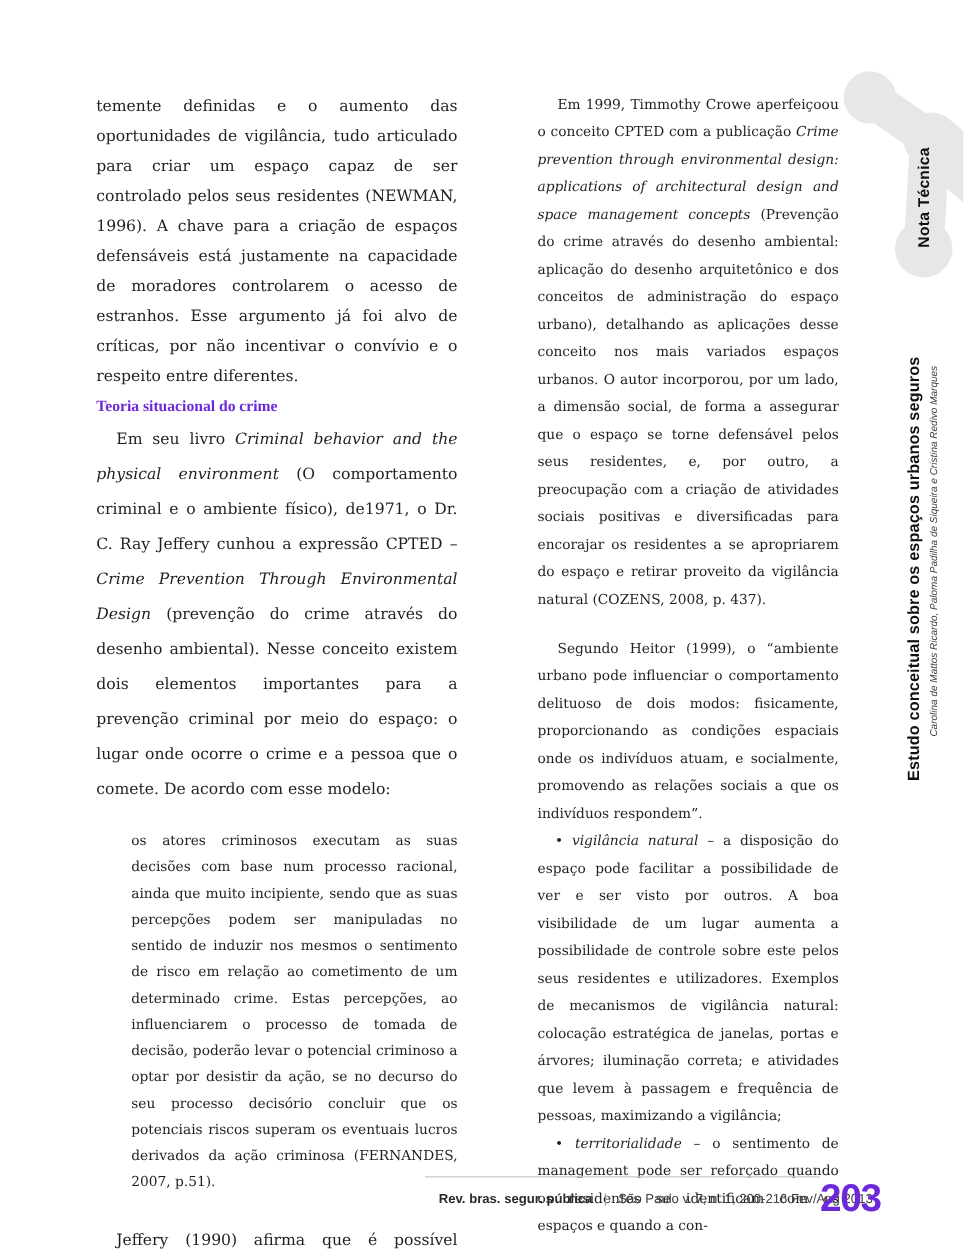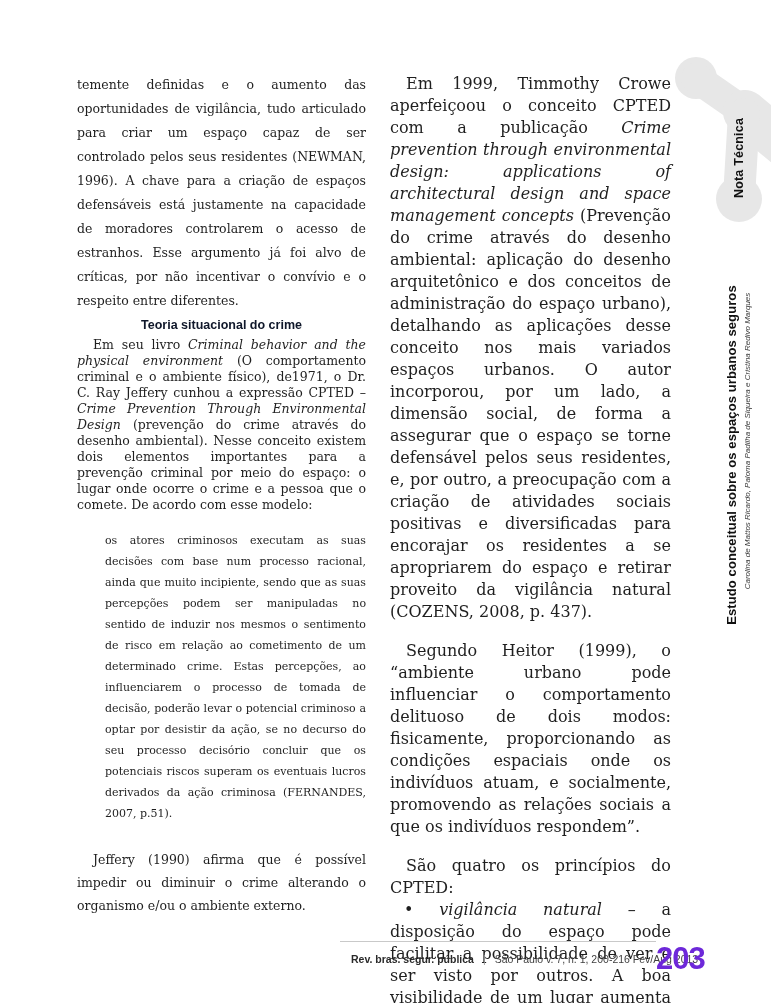--- a/index.html
+++ b/index.html
@@ -10,29 +10,29 @@
     overflow:hidden;
     font-family:"DejaVu Serif", serif;
     color:#1f1f1f;
   }
   
   .col{position:absolute;top:73px;text-align:justify;}
   .col-left{left:77px;width:289px;}
   .col-right{left:390px;width:281px;}
   .col p{margin:0;hyphens:auto;-webkit-hyphens:auto;}
   .col-left p{font-size:12.5px;line-height:24px;}
-  .col-left p.p2{line-height:16px;}
+  .col-left p.p2{line-height:28px;}
   .col-left p.p3{line-height:23px;margin-top:24px;}
-  .col-right p{font-size:16px;line-height:22px;}
+  .col-right p{font-size:11px;line-height:22px;margin-left:40px;}
   .indent{text-indent:16px;}
   .gap-top{margin-top:17px !important;}
   .section-heading{
-    font-family:Liberation Sans, sans-serif;
-    font-weight:700;font-size:14.5px;color:#0f172a;
-    text-align:center;margin:16px 0 6px 0;
+    font-family:Liberation Serif, serif;
+    font-weight:700;font-size:14.5px;color:#6d28d9;
+    text-align:left;margin:16px 0 6px 0;
   }
   .block-quote{
     margin:17px 0 0 28px !important;
     font-size:11px !important;line-height:21px !important;
   }
   .bullet{text-indent:14px;}
   .it{font-style:italic;}
   
   .v-rot{
     position:absolute;white-space:nowrap;
@@ -90,21 +90,20 @@
     <p><span>temente definidas e o aumento das oportunidades de vigilância, tudo articulado para criar um espaço capaz de ser controlado pelos seus residentes (NEWMAN, 1996). A chave para a criação de espaços defensáveis está justamente na capacidade de moradores controlarem o acesso de estranhos. Esse argumento já foi alvo de críticas, por não incentivar o convívio e o respeito entre diferentes.</span></p>
     <p class="section-heading">Teoria situacional do crime</p>
     <p class="p2 indent"><span>Em seu livro </span><span class="it">Criminal behavior and the physical environment</span><span> (O comportamento criminal e o ambiente físico), de1971, o Dr. C. Ray Jeffery cunhou a expressão CPTED – </span><span class="it">Crime Prevention Through Environmental Design</span><span> (prevenção do crime através do desenho ambiental). Nesse conceito existem dois elementos importantes para a prevenção criminal por meio do espaço: o lugar onde ocorre o crime e a pessoa que o comete. De acordo com esse modelo:</span></p>
     <p class="block-quote"><span>os atores criminosos executam as suas decisões com base num processo racional, ainda que muito incipiente, sendo que as suas percepções podem ser manipuladas no sentido de induzir nos mesmos o sentimento de risco em relação ao cometimento de um determinado crime. Estas percepções, ao influenciarem o processo de tomada de decisão, poderão levar o potencial criminoso a optar por desistir da ação, se no decurso do seu processo decisório concluir que os potenciais riscos superam os eventuais lucros derivados da ação criminosa (FERNANDES, 2007, p.51).</span></p>
     <p class="p3 indent"><span>Jeffery (1990) afirma que é possível impedir ou diminuir o crime alterando o organismo e/ou o ambiente externo.</span></p>
   </div>
 
   <div class="col col-right">
     <p class="indent"><span>Em 1999, Timmothy Crowe aperfeiçoou o conceito CPTED com a publicação </span><span class="it">Crime prevention through environmental design: applications of architectural design and space management concepts</span><span> (Prevenção do crime através do desenho ambiental: aplicação do desenho arquitetônico e dos conceitos de administração do espaço urbano), detalhando as aplicações desse conceito nos mais variados espaços urbanos. O autor incorporou, por um lado, a dimensão social, de forma a assegurar que o espaço se torne defensável pelos seus residentes, e, por outro, a preocupação com a criação de atividades sociais positivas e diversificadas para encorajar os residentes a se apropriarem do espaço e retirar proveito da vigilância natural (COZENS, 2008, p. 437).</span></p>
     <p class="indent gap-top"><span>Segundo Heitor (1999), o “ambiente urbano pode influenciar o comportamento delituoso de dois modos: fisicamente, proporcionando as condições espaciais onde os indivíduos atuam, e socialmente, promovendo as relações sociais a que os indivíduos respondem”.</span></p>
-    <p class="indent gap-top"><span>São quatro os princípios do CPTED:</span></p>
     <p class="bullet"><span>•  </span><span class="it">vigilância natural</span><span> – a disposição do espaço pode facilitar a possibilidade de ver e ser visto por outros. A boa visibilidade de um lugar aumenta a possibilidade de controle sobre este pelos seus residentes e utilizadores. Exemplos de mecanismos de vigilância natural: colocação estratégica de janelas, portas e árvores; iluminação correta; e atividades que levem à passagem e frequência de pessoas, maximizando a vigilância;</span></p>
     <p class="bullet"><span>•  </span><span class="it">territorialidade</span><span> – o sentimento de management pode ser reforçado quando os residentes se identificam com os espaços e quando a con-</span></p>
   </div>
 
   <div class="footer-rule"></div>
   <div class="footer-text">
     <span class="journal-name">Rev. bras. segur. pública</span>
     <span class="footer-sep">|</span>
     <span class="issue-info">São Paulo v. 7, n. 1, 200-216 Fev/Aug 2013</span>
   </div>

